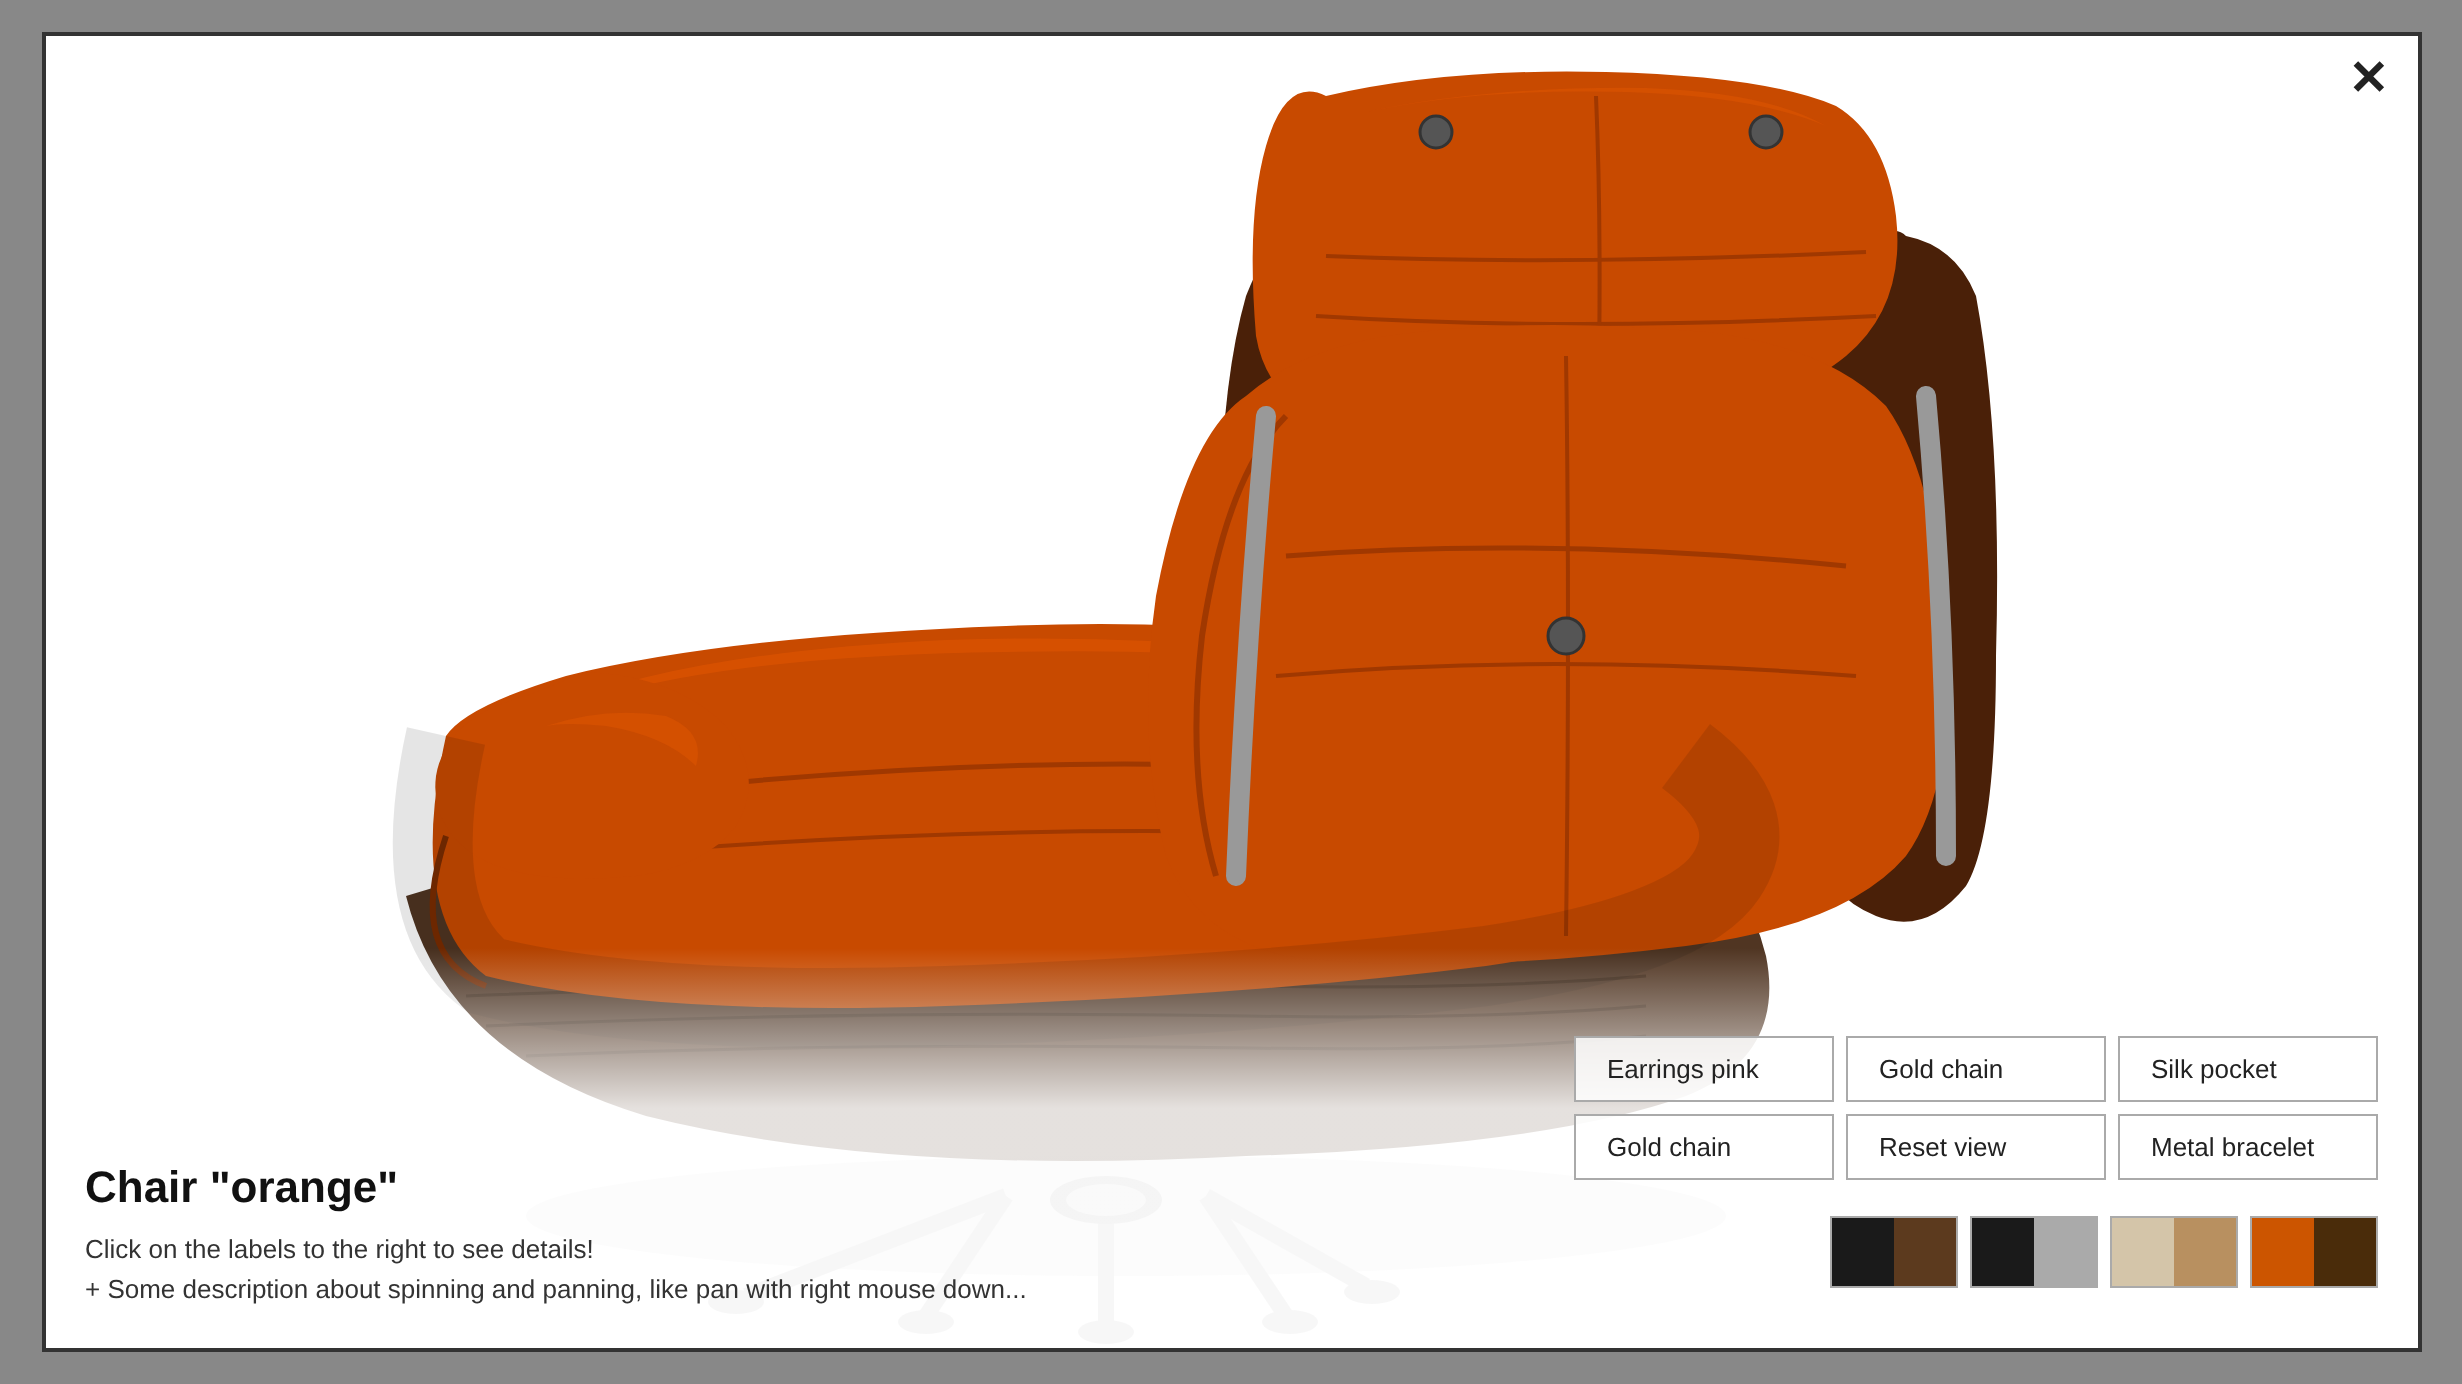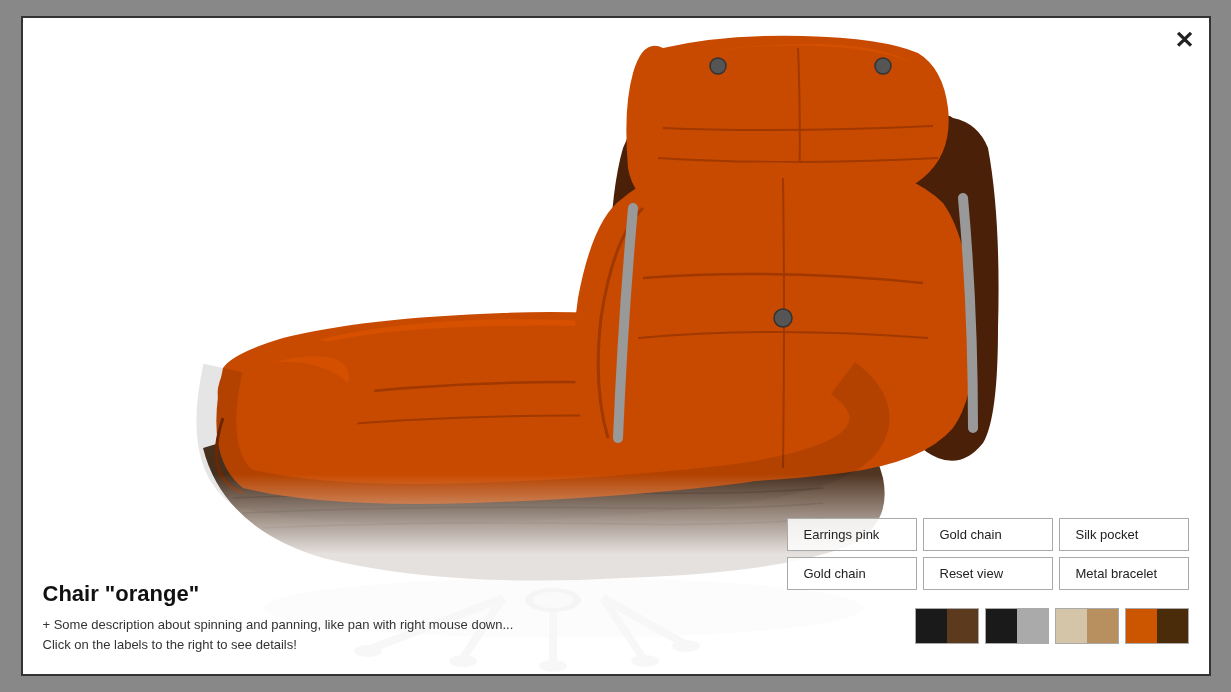--- a/index.html
+++ b/index.html
@@ -204,22 +204,22 @@
 
       <path d="M 200 350 Q 180 440 220 470 Q 300 490 450 485 Q 600 480 720 465 Q 820 450 840 420 Q 860 390 820 360" fill="none" stroke="rgba(0,0,0,0.1)" stroke-width="40"></path>
     </svg>
   </div>
 
   <div class="bottom-overlay">
     <div class="bottom-content">
 
       <div class="title-desc">
         <div class="chair-title">Chair "orange"</div>
+        <div class="chair-desc">Click on the labels to the right to see details!</div>
         <div class="chair-desc">+ Some description about spinning and panning, like pan with right mouse down...</div>
-        <div class="chair-desc">Click on the labels to the right to see details!</div>
       </div>
 
       <div style="display:flex; flex-direction:column; align-items:flex-end; gap:8px;">
 
         <div class="buttons-area">
           <div class="buttons-row">
             <button class="action-btn">Earrings pink</button>
             <button class="action-btn">Gold chain</button>
             <button class="action-btn">Silk pocket</button>
           </div>

